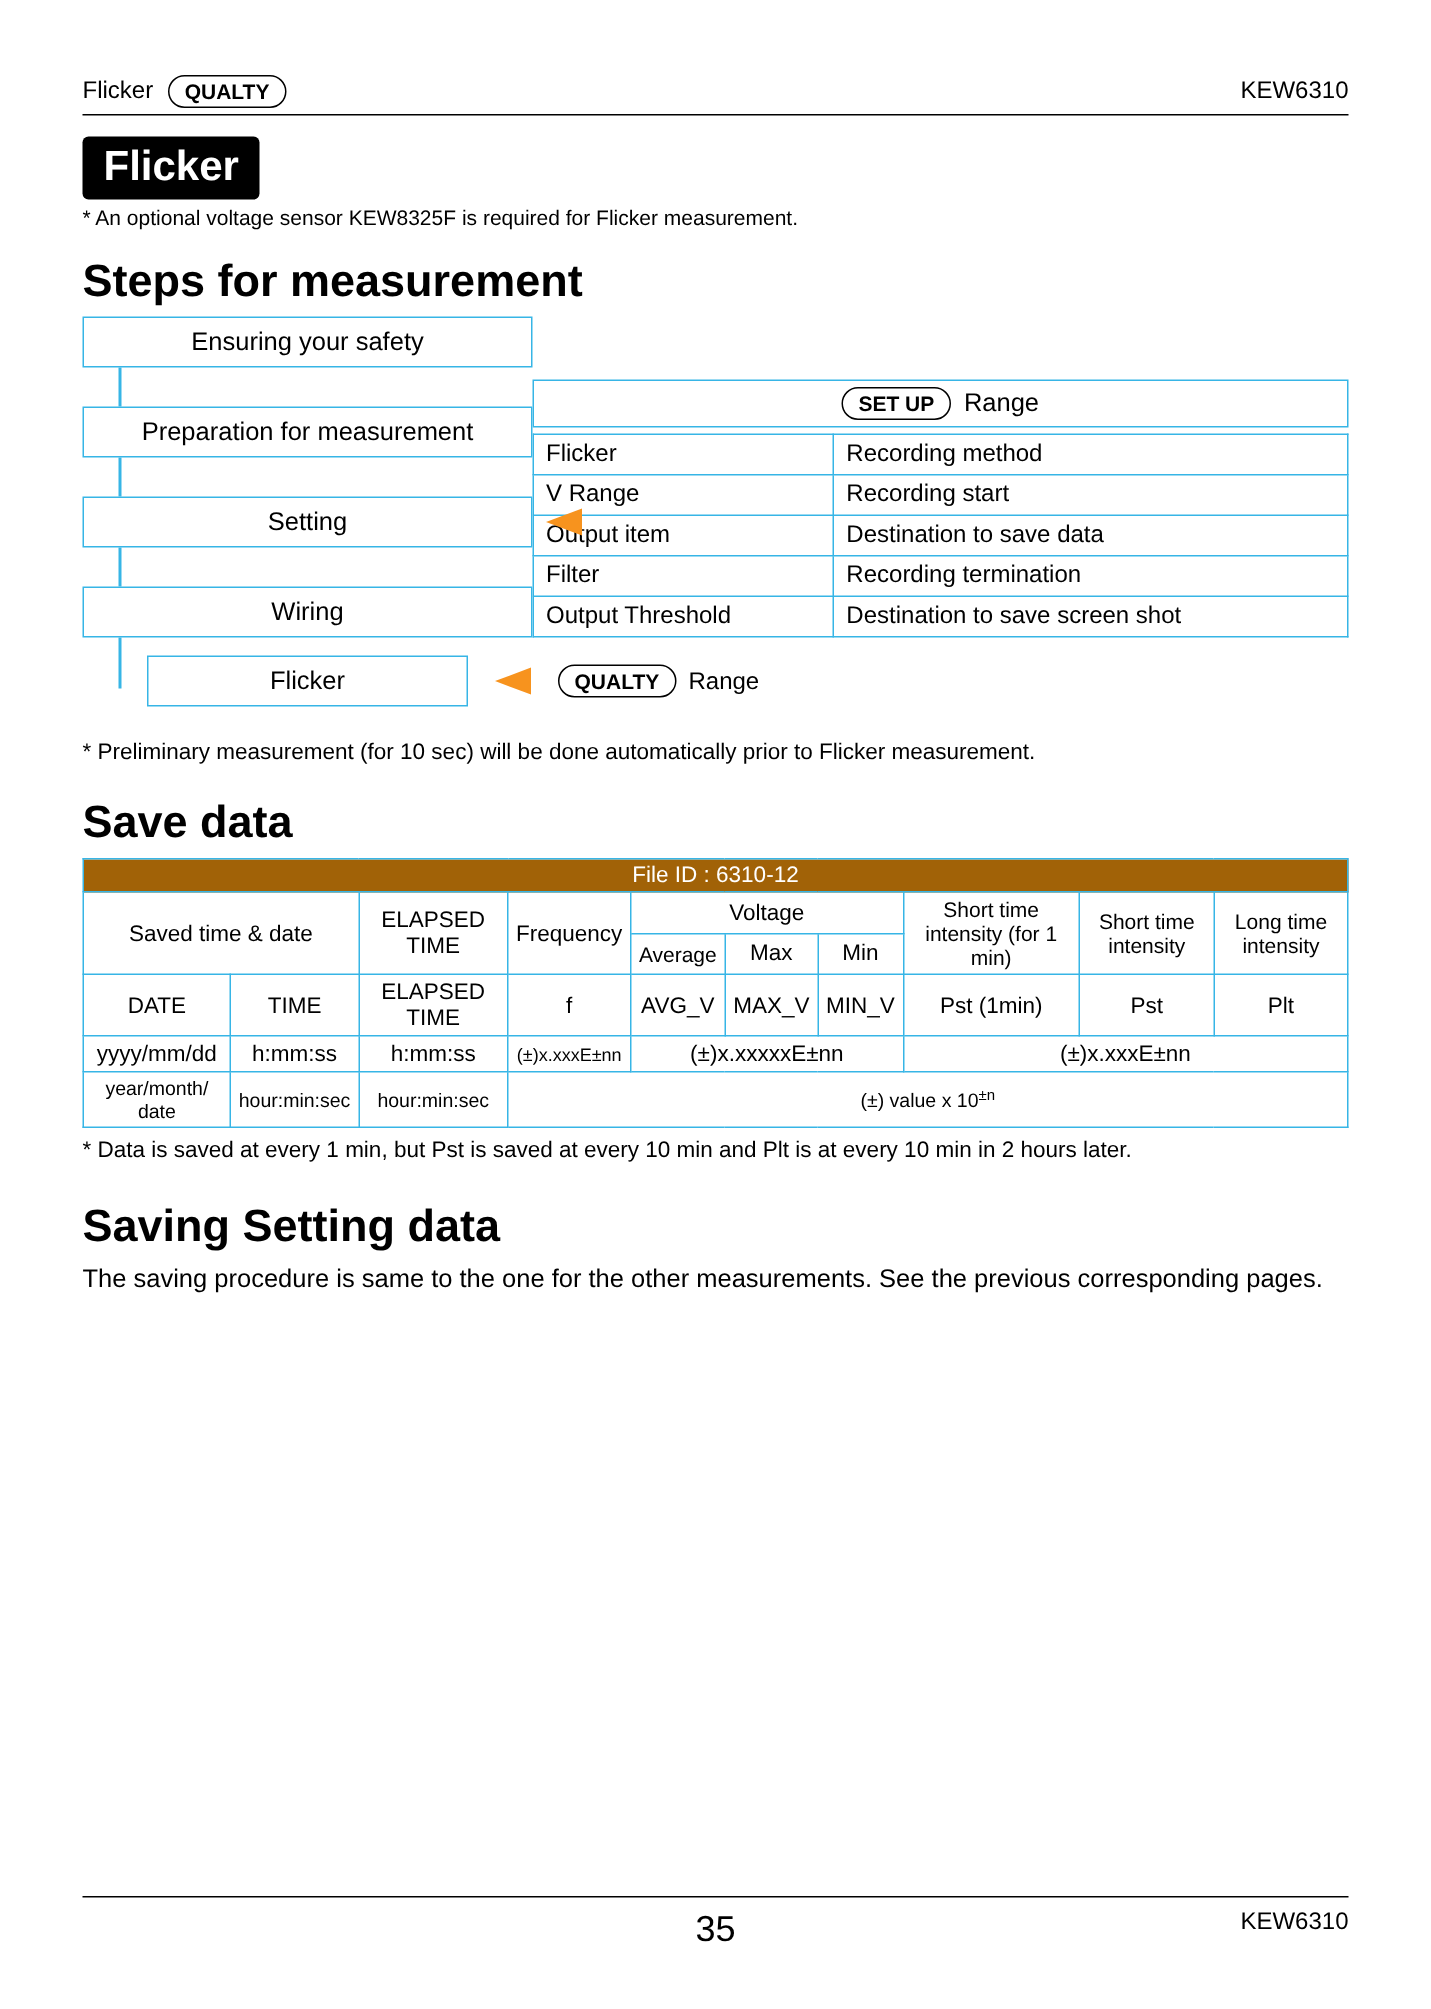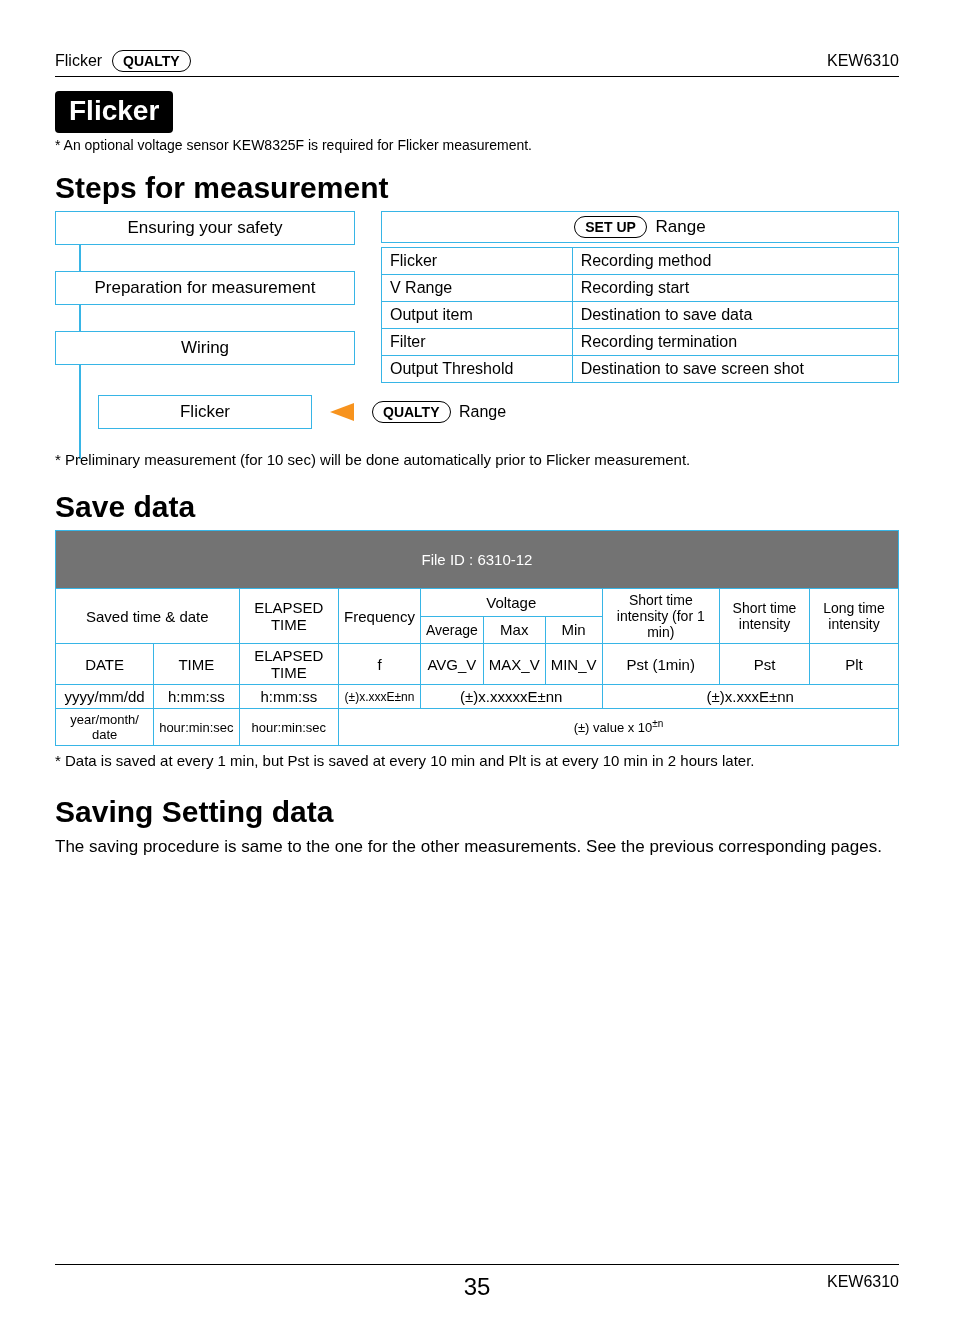--- a/index.html
+++ b/index.html
@@ -43,21 +43,21 @@
   }
   .note { font-size: 14px; margin-top: 4px; }
 
   .section-h {
     font-size: 30px;
     font-weight: bold;
     margin-top: 18px;
     margin-bottom: 6px;
   }
 
-  .two-col { display: flex; align-items: flex-start; gap: 26px; }
+  .two-col { display: flex; align-items: flex-end; }
   .steps-col { width: 300px; }
   .step-box {
     border: 1.5px solid #37b5e6;
     text-align: center;
     font-size: 17px;
     padding: 6px 4px;
     position: relative;
     margin-bottom: 26px;
     background: #fff;
   }
@@ -116,24 +116,24 @@
     border: 1.5px solid #37b5e6;
   }
   .save-table td, .save-table th {
     border: 1px solid #37b5e6;
     padding: 3px 5px;
     text-align: center;
     vertical-align: middle;
     font-weight: normal;
   }
   .file-id-row td {
-    background: #737373;
+    background: #a16207;
     color: #fff;
     font-size: 15px;
-    padding: 20px;
+    padding: 2px;
     text-align: center;
   }
   .small-text td { font-size: 13px; }
 
   .body-text { font-size: 17px; line-height: 1.4; margin-top: 6px; }
 
   .footer {
     position: absolute;
     bottom: 48px;
     left: 55px; right: 55px;
@@ -165,20 +165,24 @@
 <div class="note">* An optional voltage sensor KEW8325F is required for Flicker measurement.</div>
 
 
 <div class="section-h">Steps for measurement</div>
 <div class="two-col">
   <div class="steps-col">
     <div class="steps-wrap">
       <div class="vline" style="height: 242px;"></div>
       <div class="step-box">Ensuring your safety</div>
       <div class="step-box">Preparation for measurement</div>
+      <div class="step-box" style="position:relative;">
+        <span>Setting</span>
+        <span class="arrow-left setting-arrow"></span>
+      </div>
       <div class="step-box">Wiring</div>
     </div>
   </div>
 
   <div class="right-area">
     <div class="range-header">
       <span class="pill">SET UP</span>
       <span style="margin-left:4px;">Range</span>
     </div>
     <table class="range-table">

